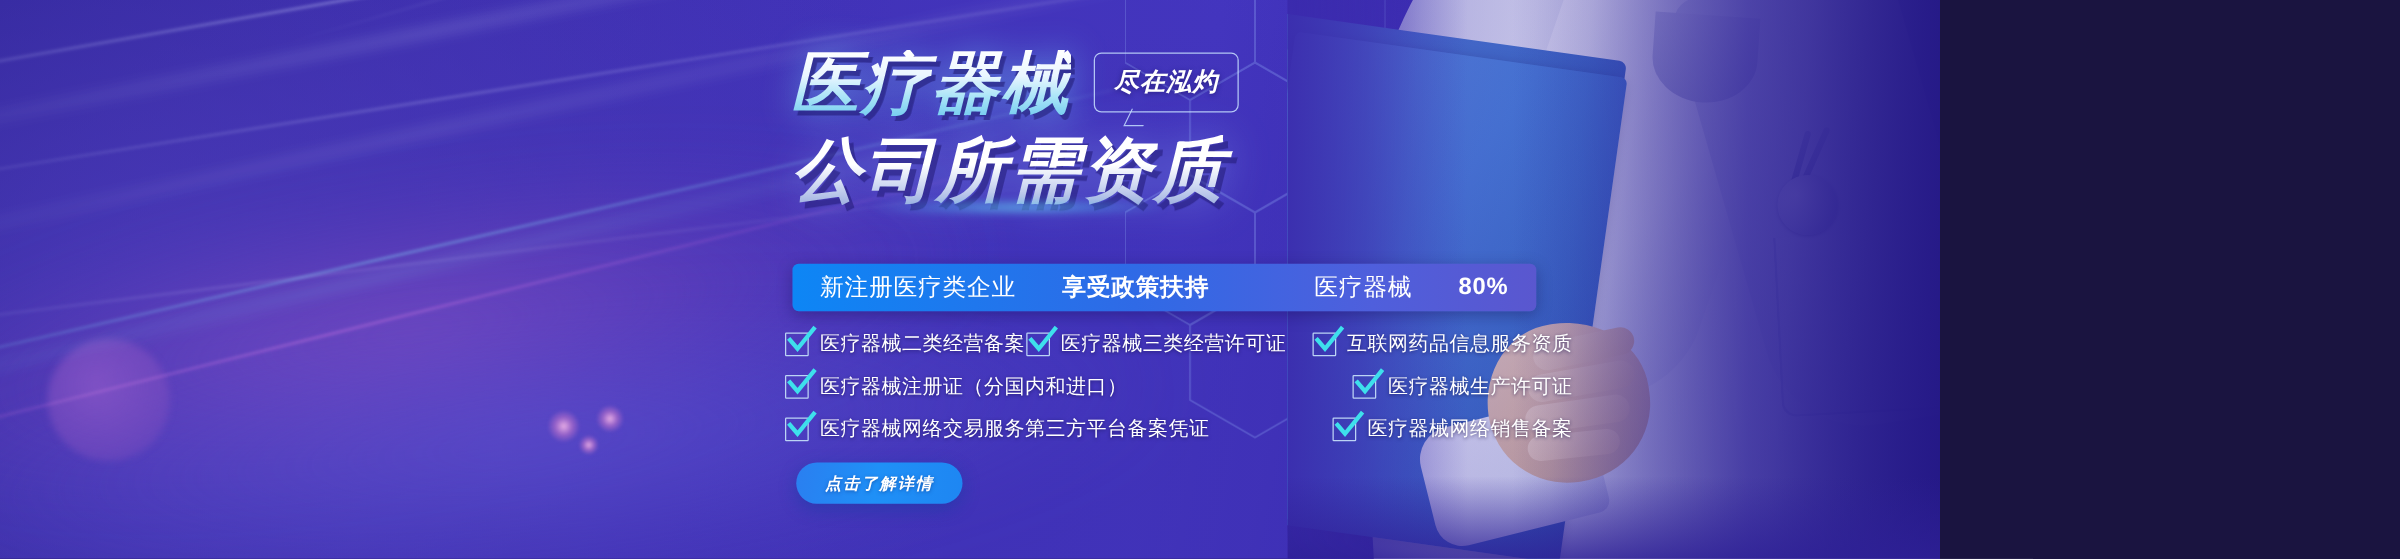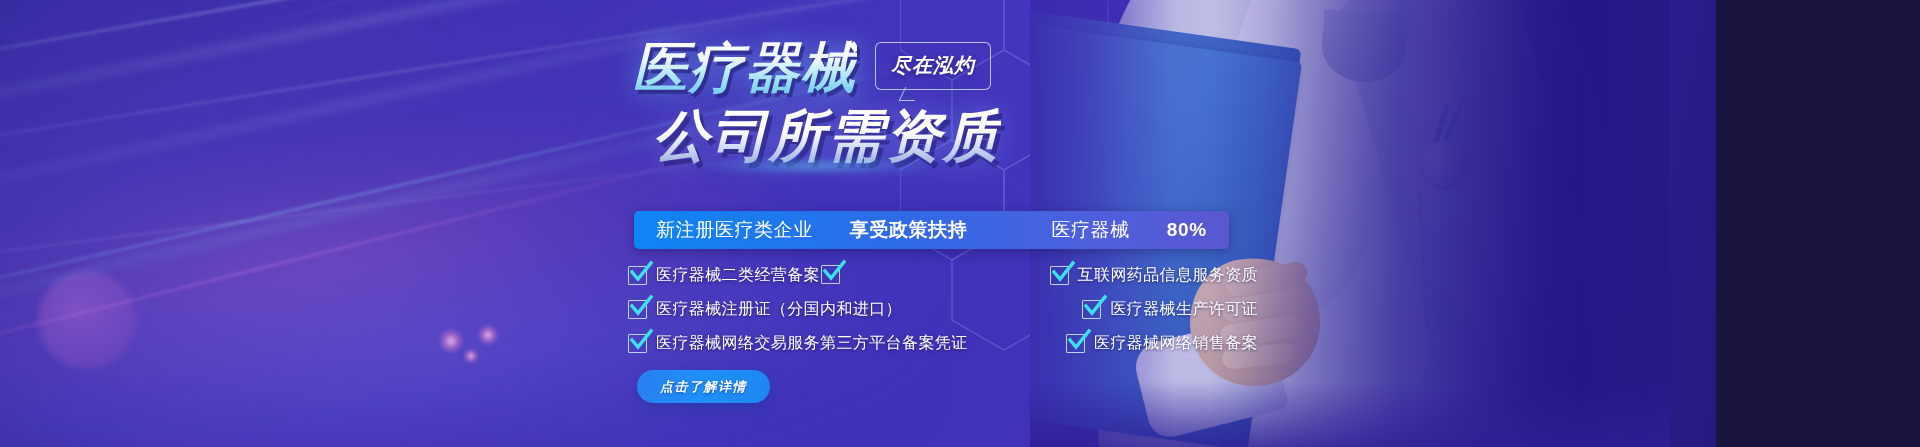--- a/index.html
+++ b/index.html
@@ -6,21 +6,21 @@
     margin: 0;
     padding: 0;
     background: #1a1440;
   }
   body {
     font-family: "Liberation Sans", "DejaVu Sans", sans-serif;
   }
 
   .banner {
     position: relative;
-    width: 1716px;
+    width: 1552px;
     height: 447px;
     overflow: hidden;
     background: #3a2bb0;
   }
 
   
   .bg-base {
     position: absolute;
     inset: 0;
     background:
@@ -282,21 +282,20 @@
   }
   .title-line2 {
     font-size: 56px;
     margin-top: 14px;
     background: linear-gradient(180deg, #ffffff 0%, #ffffff 42%, #cfd9f2 72%, #9fb0e0 100%);
     -webkit-background-clip: text;
     background-clip: text;
     color: transparent;
     -webkit-text-fill-color: transparent;
     filter: drop-shadow(4px 5px 0 rgba(30,22,110,0.50)) drop-shadow(0 0 16px rgba(150,190,255,0.35));
-    margin-left: 20px;
   }
   
   .title-glow {
     position: absolute;
     left: 700px; top: 162px;
     width: 230px; height: 8px;
     background: radial-gradient(ellipse at center, rgba(120,245,255,0.95) 0%, rgba(80,210,255,0.45) 40%, rgba(60,190,255,0) 78%);
     filter: blur(4px);
   }
 
@@ -519,20 +518,21 @@
             <span class="check-label">医疗器械二类经营备案</span>
           </div>
         </div>
         <div class="check-col-b" style="width:252px;">
           <div class="check-item">
             <span class="cbox">
               <svg width="22" height="22" viewBox="0 0 22 22">
                 <path d="M2 10 L8 17 L21 1" fill="none" stroke="#3ee0ec" stroke-width="3.4" stroke-linecap="square"></path>
               </svg>
             </span>
+            <span class="check-label">医疗器械三类经营许可证</span>
           </div>
         </div>
         <div class="check-col-wide">
           <div class="check-item">
             <span class="cbox">
               <svg width="22" height="22" viewBox="0 0 22 22">
                 <path d="M2 10 L8 17 L21 1" fill="none" stroke="#3ee0ec" stroke-width="3.4" stroke-linecap="square"></path>
               </svg>
             </span>
             <span class="check-label">互联网药品信息服务资质</span>

